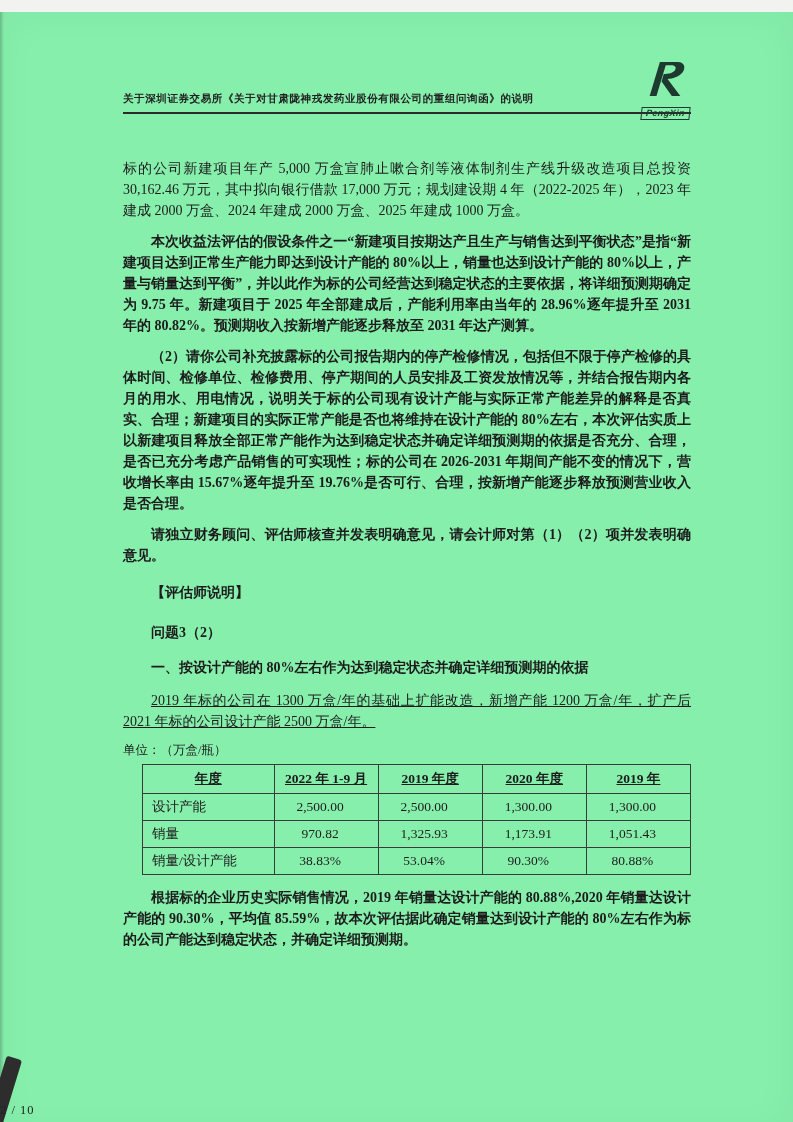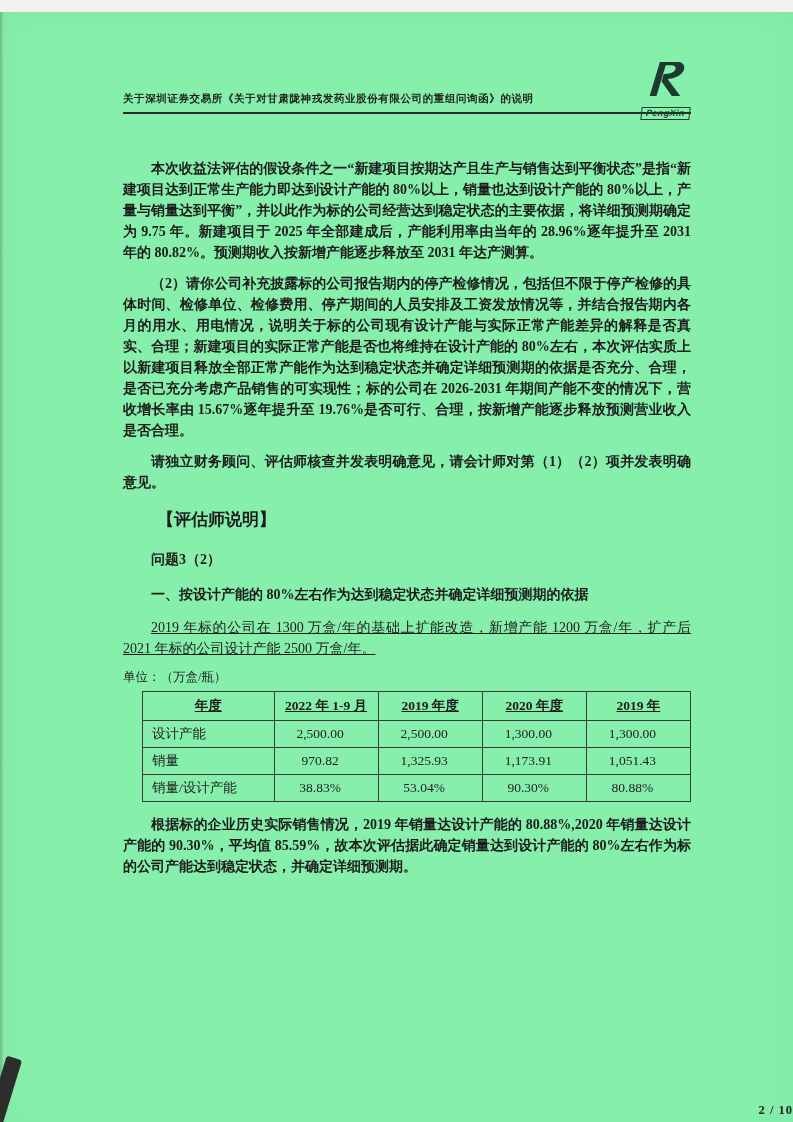--- a/index.html
+++ b/index.html
@@ -72,21 +72,21 @@
     margin-top: 44px;
     font-size: 14px;
     line-height: 21px;
     text-align: justify;
   }
   .para { margin: 0 0 10px; }
   .indent { text-indent: 2em; }
   .bold { font-weight: bold; }
   .section-title {
     margin: 14px 0 0;
-    font-size: 17px;
+    font-size: 14px;
     font-weight: bold;
     line-height: 26px;
     text-indent: 2em;
   }
   .question-label {
     margin: 16px 0 0;
     font-weight: bold;
     text-indent: 2em;
   }
   .answer-heading {
@@ -123,25 +123,24 @@
   table.capacity td.num { text-align: center; padding-right: 20px; }
   table.capacity col.c0 { width: 24%; }
   table.capacity col.cn { width: 19%; }
   .closing { margin: 12px 0 0; }
   
   .footer {
     position: absolute;
     bottom: 16px;
     left: 0;
     width: 100%;
-    text-align: right;
+    text-align: left;
     font-size: 12.5px;
     letter-spacing: 1px;
     color: #222;
-    font-weight: bold;
   }
 </style>
 </head>
 <body>
 
 <div class="page">
   <div class="scan-edge-left"></div>
   <div class="scan-corner-mark"></div>
 
   <div class="content">
@@ -154,20 +153,21 @@
           <svg width="46" height="38" viewBox="0 0 54 44" aria-hidden="true">
             <polygon points="9,42 21,2 29,2 17,42" fill="#1d3a2e"></polygon>
             <path d="M24,2 L42,2 C50,2 52,9 47,15 C43,19.5 36,21.5 30,22 L45,42 L35,42 L23,25 L25.5,16 C31,16 37,15 39,11 C40.5,8 38.5,6 34,6 L26,6 Z" fill="#1d3a2e"></path>
           </svg>
         </span>
         <div class="logo-wordmark">PengXin</div>
       </div>
     </div>
 
     <div class="doc-body">
+      <p class="para">标的公司新建项目年产 5,000 万盒宣肺止嗽合剂等液体制剂生产线升级改造项目总投资 30,162.46 万元，其中拟向银行借款 17,000 万元；规划建设期 4 年（2022-2025 年），2023 年建成 2000 万盒、2024 年建成 2000 万盒、2025 年建成 1000 万盒。</p>
       <p class="para bold indent">本次收益法评估的假设条件之一“新建项目按期达产且生产与销售达到平衡状态”是指“新建项目达到正常生产能力即达到设计产能的 80%以上，销量也达到设计产能的 80%以上，产量与销量达到平衡”，并以此作为标的公司经营达到稳定状态的主要依据，将详细预测期确定为 9.75 年。新建项目于 2025 年全部建成后，产能利用率由当年的 28.96%逐年提升至 2031 年的 80.82%。预测期收入按新增产能逐步释放至 2031 年达产测算。</p>
       <p class="para bold indent">（2）请你公司补充披露标的公司报告期内的停产检修情况，包括但不限于停产检修的具体时间、检修单位、检修费用、停产期间的人员安排及工资发放情况等，并结合报告期内各月的用水、用电情况，说明关于标的公司现有设计产能与实际正常产能差异的解释是否真实、合理；新建项目的实际正常产能是否也将维持在设计产能的 80%左右，本次评估实质上以新建项目释放全部正常产能作为达到稳定状态并确定详细预测期的依据是否充分、合理，是否已充分考虑产品销售的可实现性；标的公司在 2026-2031 年期间产能不变的情况下，营收增长率由 15.67%逐年提升至 19.76%是否可行、合理，按新增产能逐步释放预测营业收入是否合理。</p>
       <p class="para bold indent">请独立财务顾问、评估师核查并发表明确意见，请会计师对第（1）（2）项并发表明确意见。</p>
 
       <div class="section-title">【评估师说明】</div>
       <div class="question-label">问题3（2）</div>
       <div class="answer-heading">一、按设计产能的 80%左右作为达到稳定状态并确定详细预测期的依据</div>
       <p class="para indent answer-intro">2019 年标的公司在 1300 万盒/年的基础上扩能改造，新增产能 1200 万盒/年，扩产后 2021 年标的公司设计产能 2500 万盒/年。</p>
 
       <div class="unit-note">单位：（万盒/瓶）</div>

